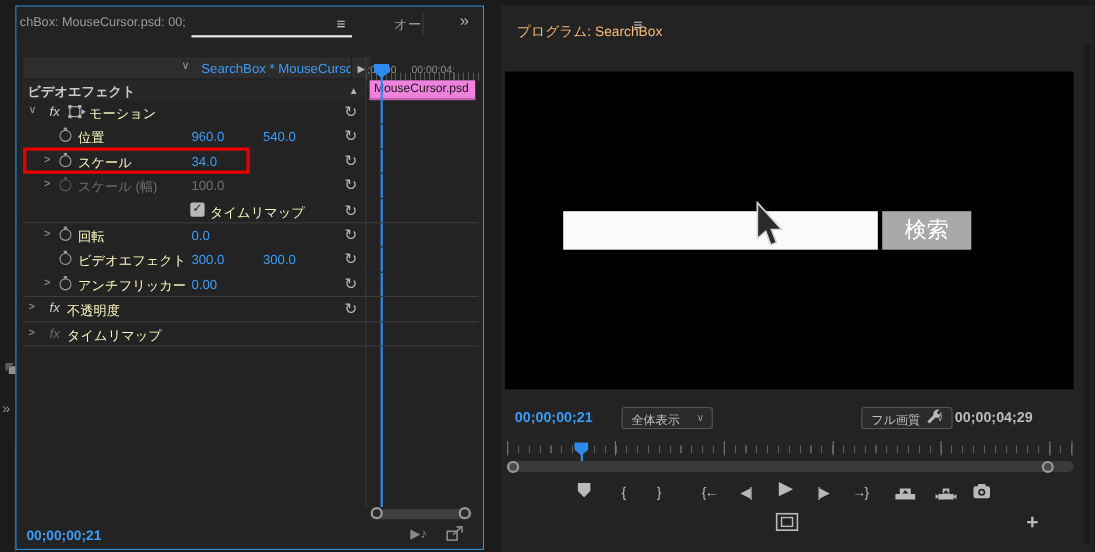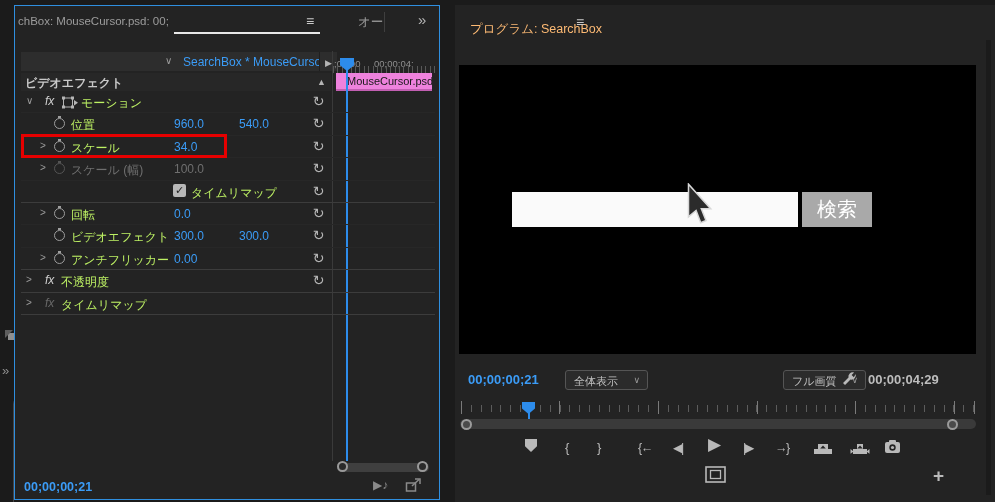--- a/index.html
+++ b/index.html
@@ -33,40 +33,40 @@
   .sectionrow{position:absolute;left:6px;top:67px;width:310px;height:18px;background:#272727;}
   .sectionrow .slabel{position:absolute;left:4px;top:2px;font-size:12px;color:#c9c9c9;font-weight:bold;}
   .sectionrow .scol{position:absolute;left:296px;top:4px;font-size:9px;color:#b5b5b5;}
 
   .vdivider{position:absolute;left:317px;top:45px;width:1px;height:410px;background:#3a3a3a;}
 
   .eruler-lbl{position:absolute;top:52px;font-size:9.5px;color:#8e8e8e;white-space:nowrap;}
   .eticks{position:absolute;left:318px;top:60px;width:104px;height:7px;
     background:repeating-linear-gradient(90deg,#585858 0 1px,transparent 1px 4.4px);}
   .eclip{position:absolute;left:321px;top:67px;width:96px;height:18px;background:#ee82dd;border-bottom:2px solid #c25fb2;box-sizing:border-box;}
-  .eclip span{font-size:11px;color:#181818;padding-left:11px;line-height:16px;display:block;white-space:nowrap;overflow:hidden;}
+  .eclip span{font-size:11px;color:#181818;padding-left:4px;line-height:16px;display:block;white-space:nowrap;overflow:hidden;}
   .eplayhead-line{position:absolute;left:331px;top:60px;width:2px;height:395px;background:#2d8ceb;}
   .eplayhead-cap{position:absolute;left:325px;top:52px;width:14px;height:13px;background:#2d8ceb;
     clip-path:polygon(0 0,100% 0,100% 55%,50% 100%,0 55%);}
 
   
   .rows{position:absolute;left:6px;top:85px;width:414px;}
   .prow{position:relative;height:21.4px;border-bottom:1px solid #272727;}
   .prow.sep{border-bottom:1px solid #3c3c3c;}
   .prow span{position:absolute;white-space:nowrap;}
   .twirl{left:19px;top:4px;font-size:10px;color:#9b9b9b;}
   .ind1 .twirl{left:5px;}
   .fx{left:24px;top:3px;font-size:12px;font-style:italic;color:#cfcfcf;}
   .fx.dim2{color:#686868;}
   .micon{left:41px;top:4px;}
   .sw{left:33px;top:5px;width:9px;height:9px;border:1px solid #9e9e9e;border-radius:50%;}
   .sw::before{content:"";position:absolute;left:2.5px;top:-3px;width:3px;height:2px;background:#9e9e9e;}
   .dim .sw{opacity:.4;}
   .cbx{left:152px;top:3px;width:13px;height:13px;background:#b8b8b8;border-radius:2px;color:#232323;font-size:11px;font-weight:bold;text-align:center;line-height:13px;}
-  .plabel{top:4px;font-size:12px;color:#bef264;}
+  .plabel{top:4px;font-size:12px;color:#fef9c3;}
   .lb-param{left:50px;}
   .lb-group{left:40px;}
   .lb-motion{left:60px;}
   .lb-cbx{left:170px;}
   .dim .plabel{color:#6f6f6f;}
   .v1{left:153px;top:4px;font-size:12px;color:#3b9cf7;text-align:right;}
   .v2{left:218px;top:4px;font-size:12px;color:#3b9cf7;}
   .dim .v1{color:#6f6f6f;}
   .reset{left:292px;top:2px;font-size:14px;color:#b5b5b5;transform:scaleX(-1);}
   .prow.hl::after{content:"";position:absolute;left:0;top:-2px;width:206px;height:24px;border:3px solid #e60000;box-sizing:border-box;z-index:5;}
@@ -76,21 +76,21 @@
   .fx-footer-tc{position:absolute;left:9px;top:474px;font-size:12.5px;font-weight:bold;color:#3b9cf7;}
   .fx-foot-ic{position:absolute;top:472px;color:#8a8a8a;font-size:12px;}
 
   
   .pm-panel{position:absolute;left:455px;top:5px;width:540px;height:497px;background:#232323;overflow:hidden;}
   .pm-title{position:absolute;left:15px;top:10px;font-size:12.5px;color:#fdba74;white-space:nowrap;margin-top:6px;}
   .pm-menu{position:absolute;left:121px;top:9px;font-size:14px;color:#c9c9c9;}
   .pm-groove{position:absolute;left:531px;top:35px;width:5px;height:455px;background:#1b1b1b;}
   .video{position:absolute;left:4px;top:60px;width:517px;height:289px;background:#000;}
   .srch-input{position:absolute;left:53px;top:127px;width:286px;height:35px;background:#fafafa;}
-  .srch-btn{position:absolute;left:343px;top:127px;width:70px;height:35px;background:#a9a9a9;color:#ffffff;font-size:20px;text-align:center;line-height:35px;}
+  .srch-btn{position:absolute;left:343px;top:127px;width:81px;height:35px;background:#a9a9a9;color:#ffffff;font-size:20px;text-align:center;line-height:35px;}
   .cursor{position:absolute;left:226px;top:118px;}
 
   .pm-tc{position:absolute;left:13px;top:367px;font-size:13px;font-weight:bold;color:#3b9cf7;}
   .pm-dur{position:absolute;left:413px;top:367px;font-size:13px;font-weight:bold;color:#bdbdbd;}
   .dd{position:absolute;top:365px;height:20px;background:#2b2b2b;border:1px solid #555555;border-radius:3px;box-sizing:border-box;}
   .dd .dd-val{position:absolute;left:8px;top:3px;font-size:11px;color:#c0c0c0;white-space:nowrap;}
   .dd .dd-ch{position:absolute;right:7px;top:4px;font-size:9px;color:#9b9b9b;}
   .dd-fit{left:110px;width:83px;}
   .dd-q{left:293px;width:83px;margin-left:35px;}
   .wrench{position:absolute;left:386px;top:366px;}

